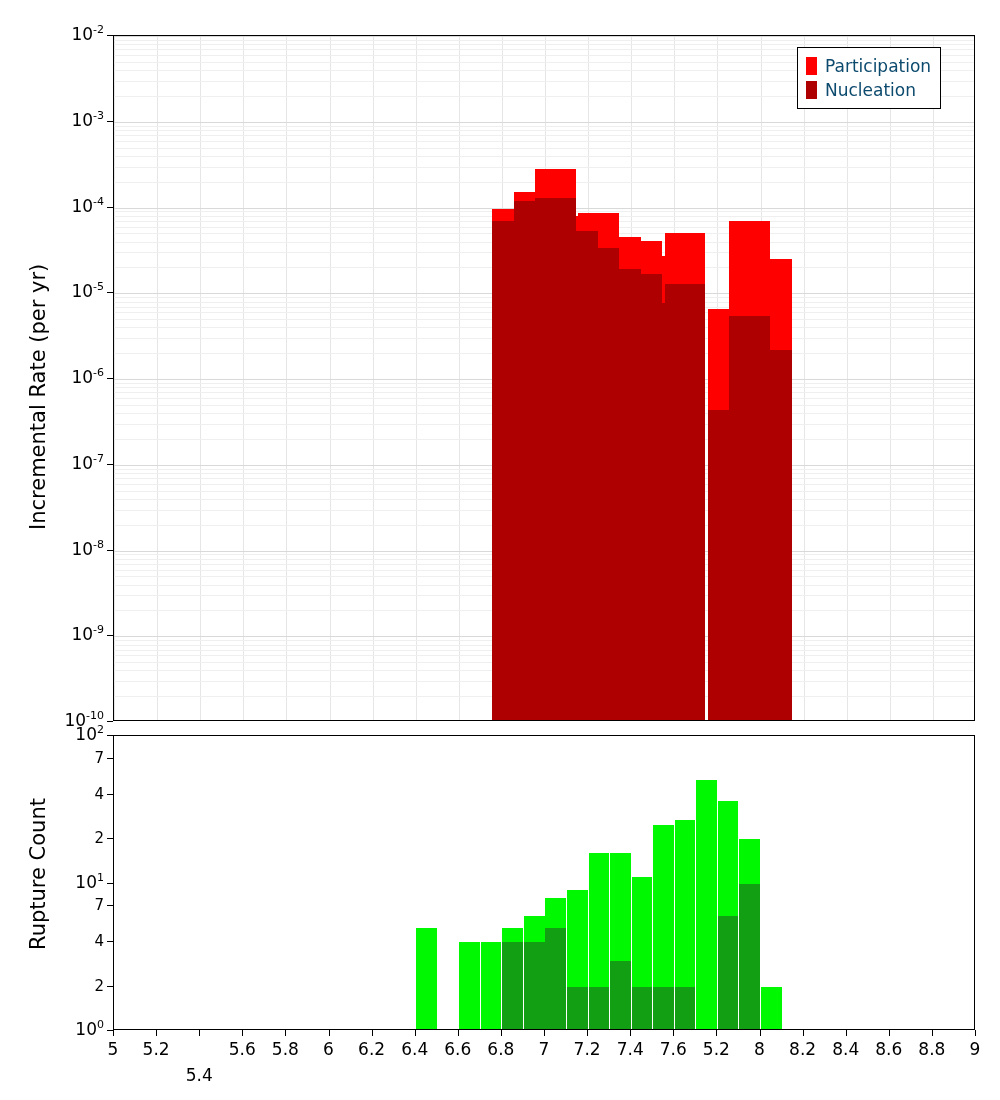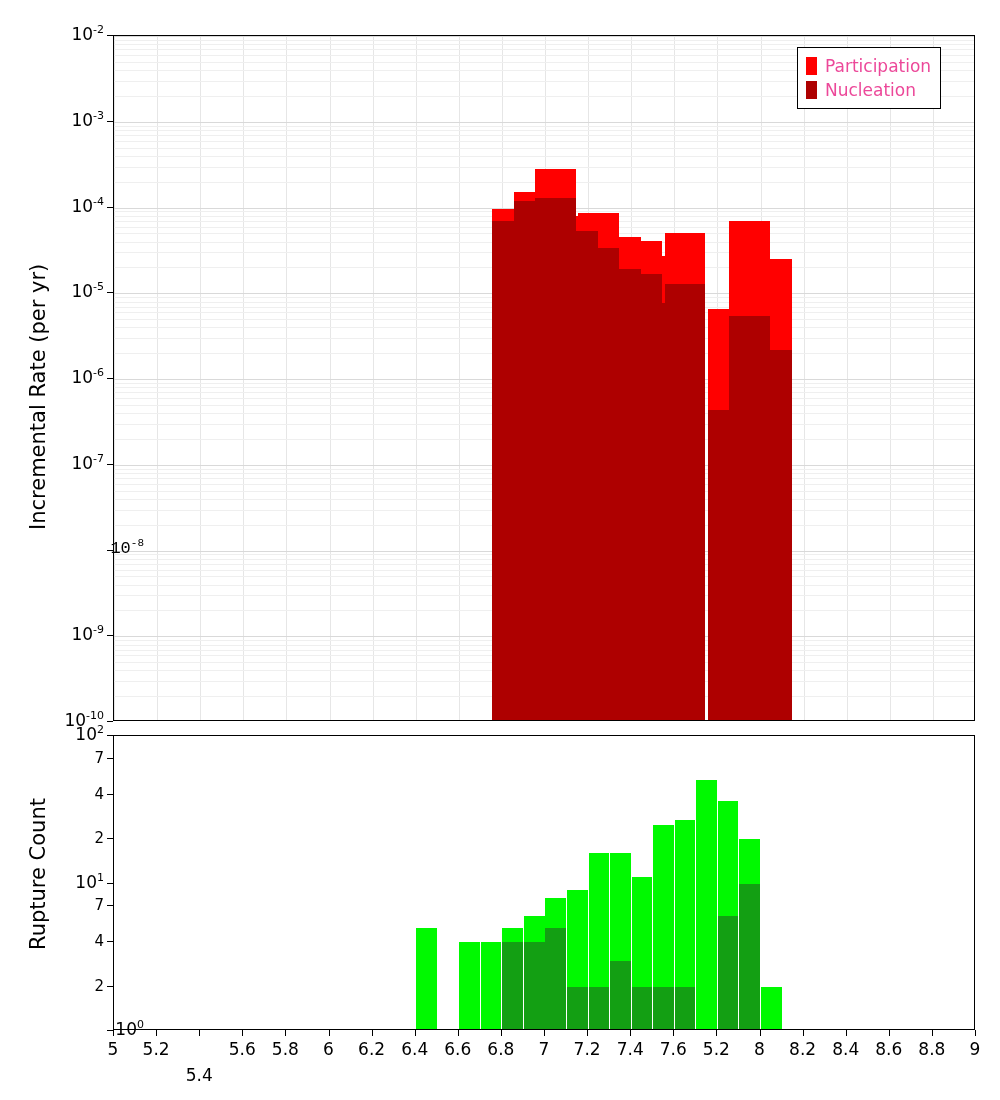--- a/index.html
+++ b/index.html
@@ -169,21 +169,21 @@
     height: 24px;
   }
   .legend-swatch {
     width: 11px;
     height: 18px;
     margin-right: 8px;
     flex: none;
   }
   .legend-label {
     font-size: 17px;
-    color: #ec4899;
+    color: #0c4a6e;
     white-space: nowrap;
   }
   #legend-top {
     left: 797px;
     top: 47px;
   }
   #legend-bottom {
     left: 124px;
     top: 752px;
   }
@@ -324,21 +324,21 @@
       <div class="ylabel-text" style="right: 896px; left: auto; width: 80px; top: 109.8px;">10<sup>-3</sup></div>
       <div class="tick-v" style="left: 107px; top: 206.5px;"></div>
       <div class="ylabel-text" style="right: 896px; left: auto; width: 80px; top: 195.5px;">10<sup>-4</sup></div>
       <div class="tick-v" style="left: 107px; top: 292.3px;"></div>
       <div class="ylabel-text" style="right: 896px; left: auto; width: 80px; top: 281.3px;">10<sup>-5</sup></div>
       <div class="tick-v" style="left: 107px; top: 378px;"></div>
       <div class="ylabel-text" style="right: 896px; left: auto; width: 80px; top: 367px;">10<sup>-6</sup></div>
       <div class="tick-v" style="left: 107px; top: 463.8px;"></div>
       <div class="ylabel-text" style="right: 896px; left: auto; width: 80px; top: 452.8px;">10<sup>-7</sup></div>
       <div class="tick-v" style="left: 107px; top: 549.5px;"></div>
-      <div class="ylabel-text" style="right: 856px; left: auto; width: 80px; top: 538.5px; font-family: Liberation Mono, monospace;">10<sup>-8</sup></div>
+      <div class="ylabel-text" style="right: 896px; left: auto; width: 80px; top: 538.5px;">10<sup>-8</sup></div>
       <div class="tick-v" style="left: 107px; top: 635.3px;"></div>
       <div class="ylabel-text" style="right: 896px; left: auto; width: 80px; top: 624.3px;">10<sup>-9</sup></div>
       <div class="tick-v" style="left: 107px; top: 721px;"></div>
       <div class="ylabel-text" style="right: 896px; left: auto; width: 80px; top: 710px;">10<sup>-10</sup></div>
     </div>
 
   <div class="axis-title-y" id="ytitle-top">Incremental Rate (per yr)</div>
 
   <div class="legend" id="legend-top">
     <div class="legend-row">
@@ -394,21 +394,21 @@
       <div class="ylabel-small" style="top: 829.1px; right: 896px; width: 80px;">2</div>
       <div class="tick-v" style="left: 107px; top: 882.5px;"></div>
       <div class="ylabel-text" style="top: 871.5px; right: 896px; width: 80px;">10<sup>1</sup></div>
       <div class="tick-v" style="left: 107px; top: 905.3px;"></div>
       <div class="ylabel-small" style="top: 896.3px; right: 896px; width: 80px;">7</div>
       <div class="tick-v" style="left: 107px; top: 941.2px;"></div>
       <div class="ylabel-small" style="top: 932.2px; right: 896px; width: 80px;">4</div>
       <div class="tick-v" style="left: 107px; top: 985.6px;"></div>
       <div class="ylabel-small" style="top: 976.6px; right: 896px; width: 80px;">2</div>
       <div class="tick-v" style="left: 107px; top: 1030px;"></div>
-      <div class="ylabel-text" style="top: 1019px; right: 856px; width: 80px;">10<sup>0</sup></div>
+      <div class="ylabel-text" style="top: 1019px; right: 896px; width: 80px;">10<sup>0</sup></div>
       <div class="tick-h" style="left: 113px; top: 1030px;"></div>
       <div class="xlabel-text" style="left: 73px; width: 80px; top: 1039px;">5</div>
       <div class="tick-h" style="left: 156.1px; top: 1030px;"></div>
       <div class="xlabel-text" style="left: 116.1px; width: 80px; top: 1039px;">5.2</div>
       <div class="tick-h" style="left: 199.2px; top: 1030px;"></div>
       <div class="xlabel-text" style="left: 159.2px; width: 80px; top: 1065px;">5.4</div>
       <div class="tick-h" style="left: 242.3px; top: 1030px;"></div>
       <div class="xlabel-text" style="left: 202.3px; width: 80px; top: 1039px;">5.6</div>
       <div class="tick-h" style="left: 285.4px; top: 1030px;"></div>
       <div class="xlabel-text" style="left: 245.4px; width: 80px; top: 1039px;">5.8</div>

